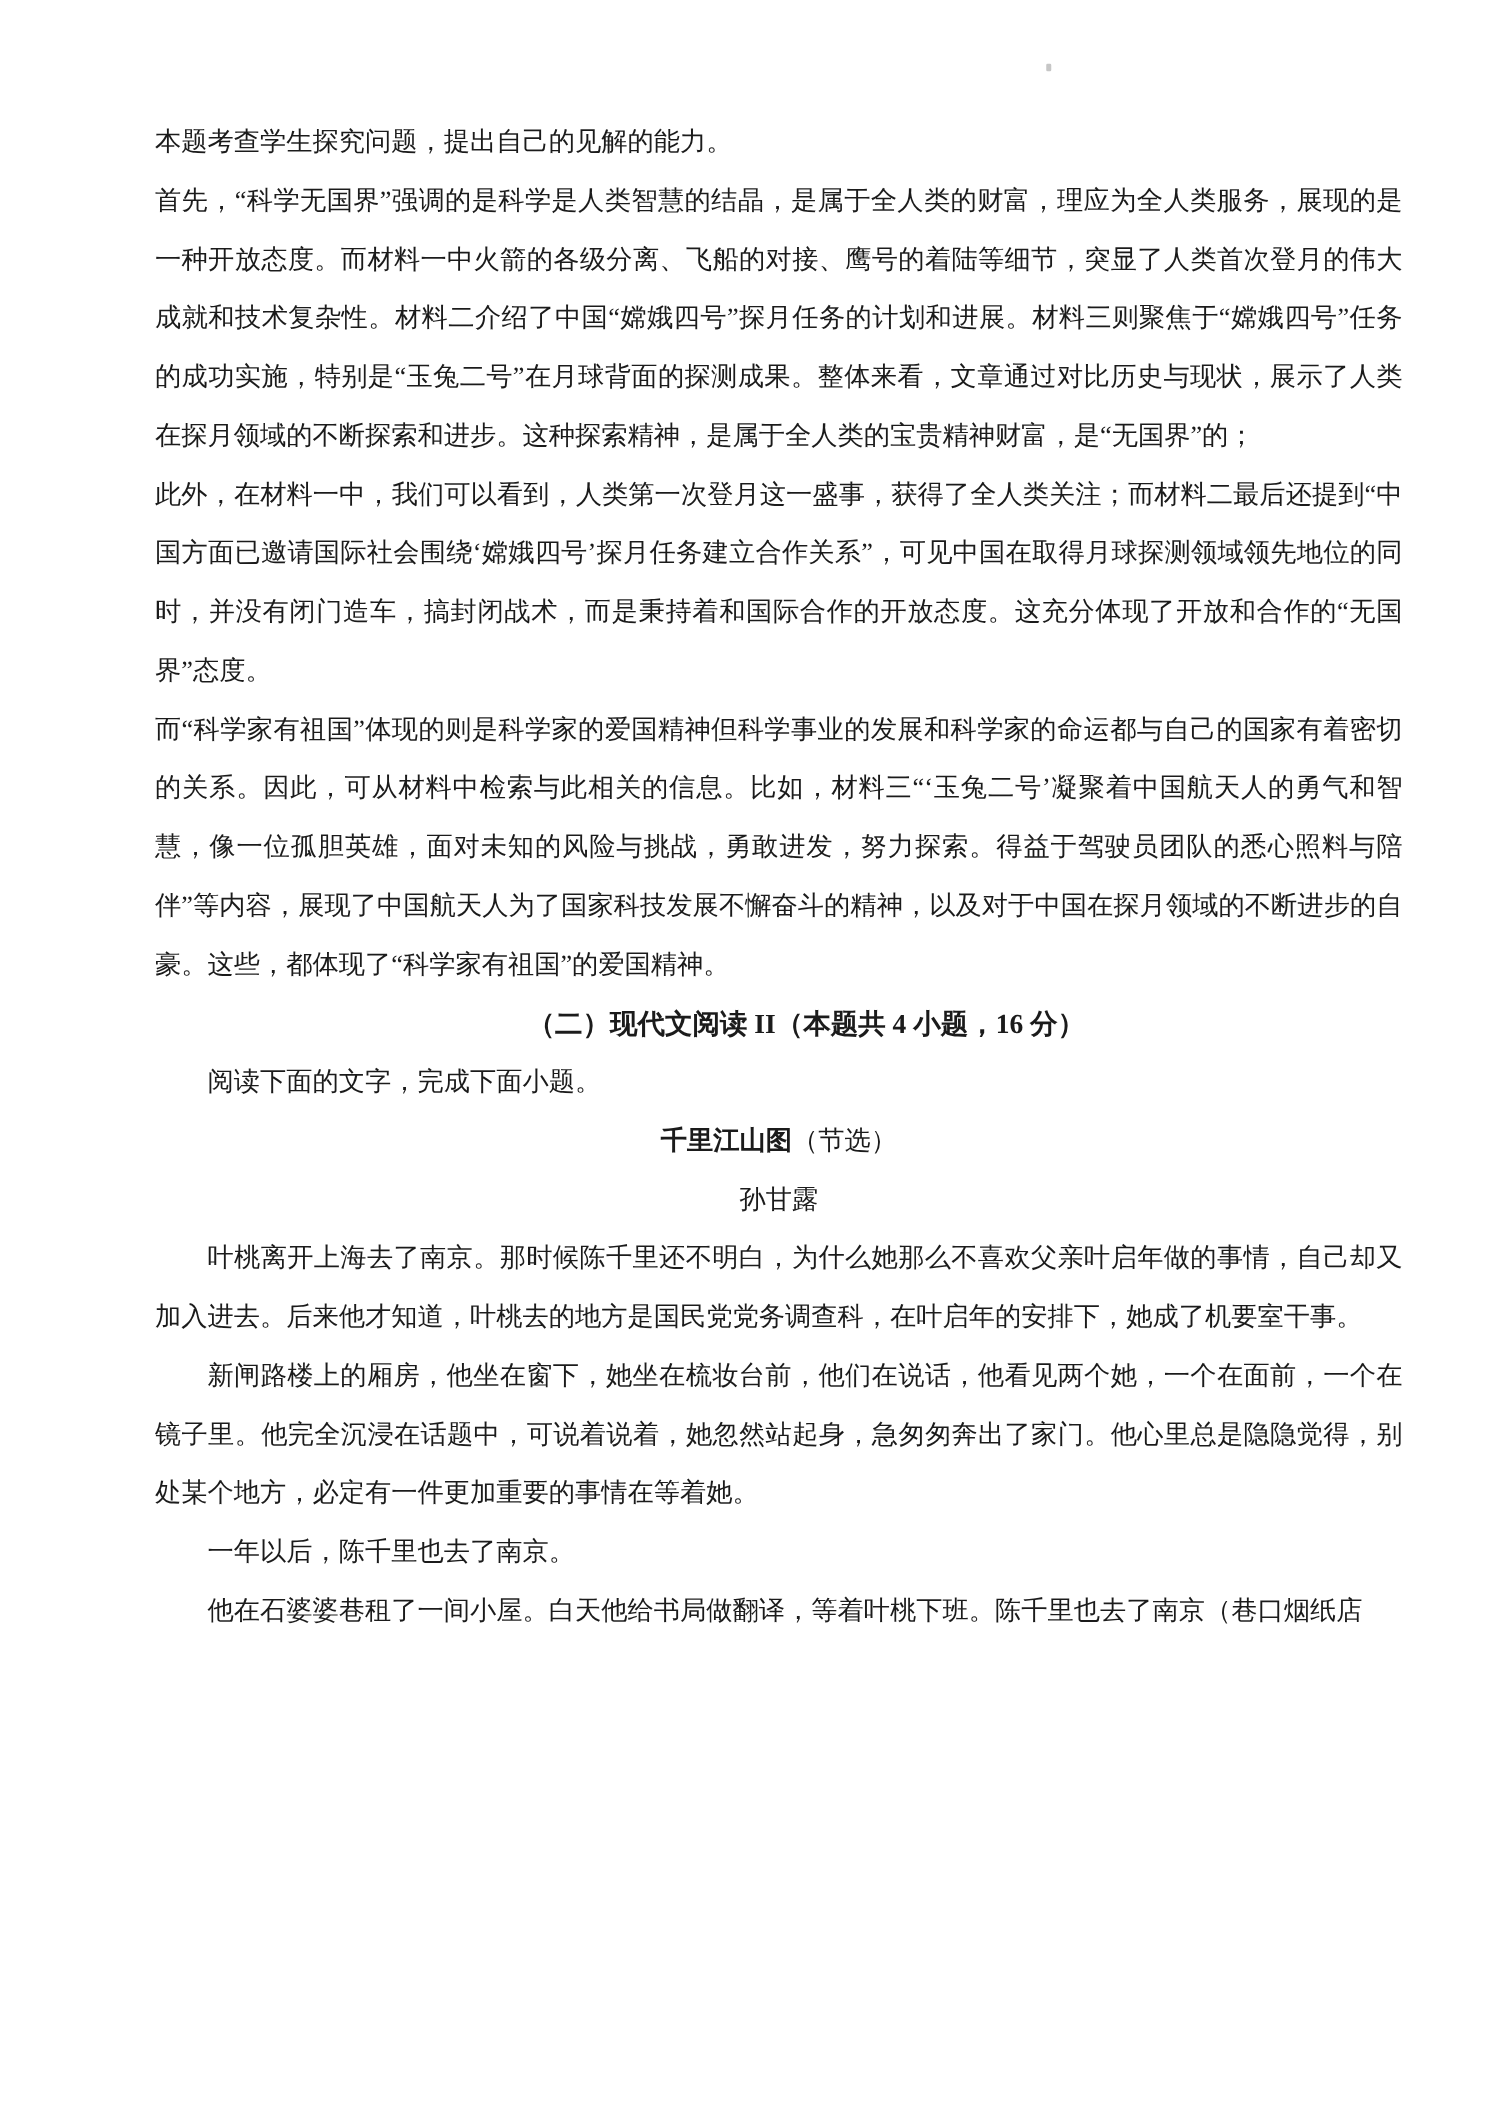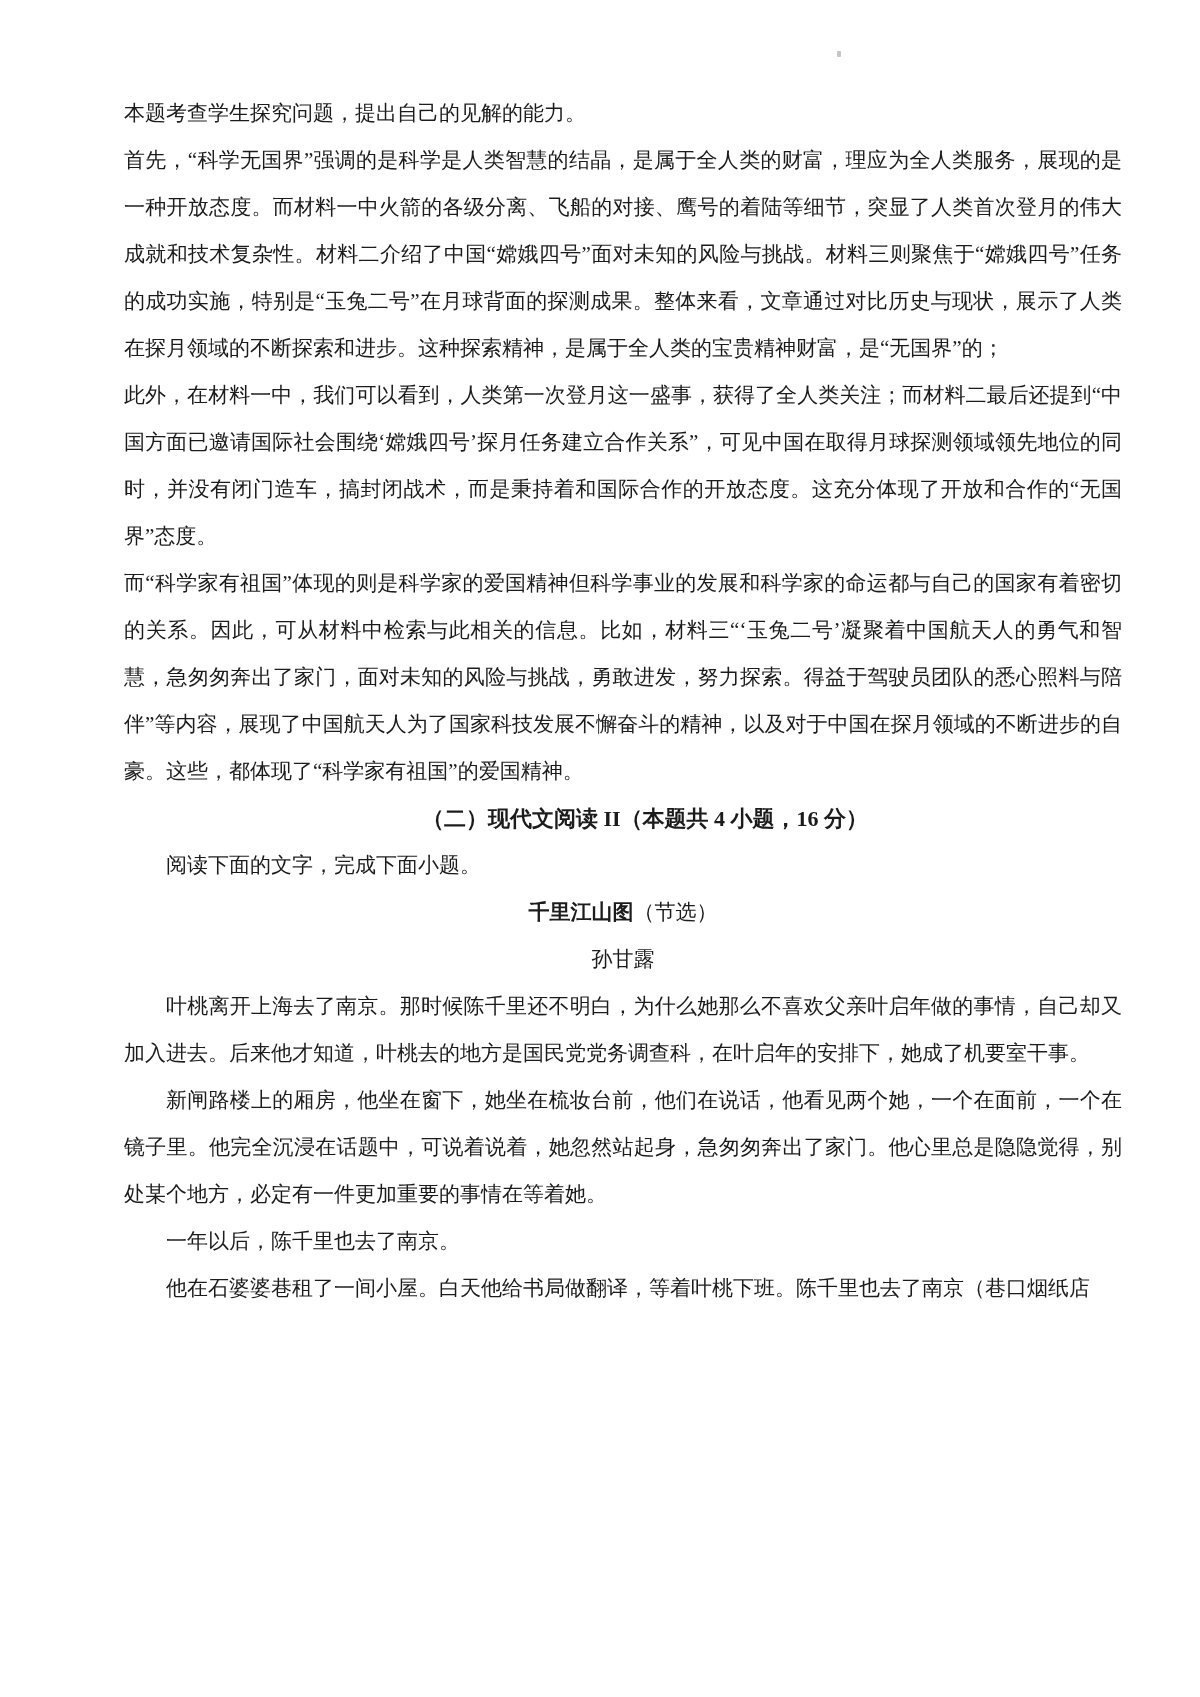--- a/index.html
+++ b/index.html
@@ -70,25 +70,25 @@
 
 <div class="page">
 
   <div class="speck"></div>
 
   <div class="content">
 
     <p class="para">本题考查学生探究问题，提出自己的见解的能力。</p>
 
 
-    <p class="para">首先，“科学无国界”强调的是科学是人类智慧的结晶，是属于全人类的财富，理应为全人类服务，展现的是一种开放态度。而材料一中火箭的各级分离、飞船的对接、鹰号的着陆等细节，突显了人类首次登月的伟大成就和技术复杂性。材料二介绍了中国“嫦娥四号”面对未知的风险与挑战。材料三则聚焦于“嫦娥四号”任务的成功实施，特别是“玉兔二号”在月球背面的探测成果。整体来看，文章通过对比历史与现状，展示了人类在探月领域的不断探索和进步。这种探索精神，是属于全人类的宝贵精神财富，是“无国界”的；</p>
+    <p class="para">首先，“科学无国界”强调的是科学是人类智慧的结晶，是属于全人类的财富，理应为全人类服务，展现的是一种开放态度。而材料一中火箭的各级分离、飞船的对接、鹰号的着陆等细节，突显了人类首次登月的伟大成就和技术复杂性。材料二介绍了中国“嫦娥四号”探月任务的计划和进展。材料三则聚焦于“嫦娥四号”任务的成功实施，特别是“玉兔二号”在月球背面的探测成果。整体来看，文章通过对比历史与现状，展示了人类在探月领域的不断探索和进步。这种探索精神，是属于全人类的宝贵精神财富，是“无国界”的；</p>
 
     <p class="para">此外，在材料一中，我们可以看到，人类第一次登月这一盛事，获得了全人类关注；而材料二最后还提到“中国方面已邀请国际社会围绕‘嫦娥四号’探月任务建立合作关系”，可见中国在取得月球探测领域领先地位的同时，并没有闭门造车，搞封闭战术，而是秉持着和国际合作的开放态度。这充分体现了开放和合作的“无国界”态度。</p>
 
-    <p class="para">而“科学家有祖国”体现的则是科学家的爱国精神但科学事业的发展和科学家的命运都与自己的国家有着密切的关系。因此，可从材料中检索与此相关的信息。比如，材料三“‘玉兔二号’凝聚着中国航天人的勇气和智慧，急匆匆奔出了家门，面对未知的风险与挑战，勇敢进发，努力探索。得益于驾驶员团队的悉心照料与陪伴”等内容，展现了中国航天人为了国家科技发展不懈奋斗的精神，以及对于中国在探月领域的不断进步的自豪。这些，都体现了“科学家有祖国”的爱国精神。</p>
+    <p class="para">而“科学家有祖国”体现的则是科学家的爱国精神但科学事业的发展和科学家的命运都与自己的国家有着密切的关系。因此，可从材料中检索与此相关的信息。比如，材料三“‘玉兔二号’凝聚着中国航天人的勇气和智慧，像一位孤胆英雄，面对未知的风险与挑战，勇敢进发，努力探索。得益于驾驶员团队的悉心照料与陪伴”等内容，展现了中国航天人为了国家科技发展不懈奋斗的精神，以及对于中国在探月领域的不断进步的自豪。这些，都体现了“科学家有祖国”的爱国精神。</p>
 
     <p class="section-heading">（二）现代文阅读 II（本题共 4 小题，16 分）</p>
 
     <p class="para indent">阅读下面的文字，完成下面小题。</p>
 
     <p class="center"><span class="bold">千里江山图</span><span>（节选）</span></p>
 
     <p class="center">孙甘露</p>
 
     <p class="para indent">叶桃离开上海去了南京。那时候陈千里还不明白，为什么她那么不喜欢父亲叶启年做的事情，自己却又加入进去。后来他才知道，叶桃去的地方是国民党党务调查科，在叶启年的安排下，她成了机要室干事。</p>

